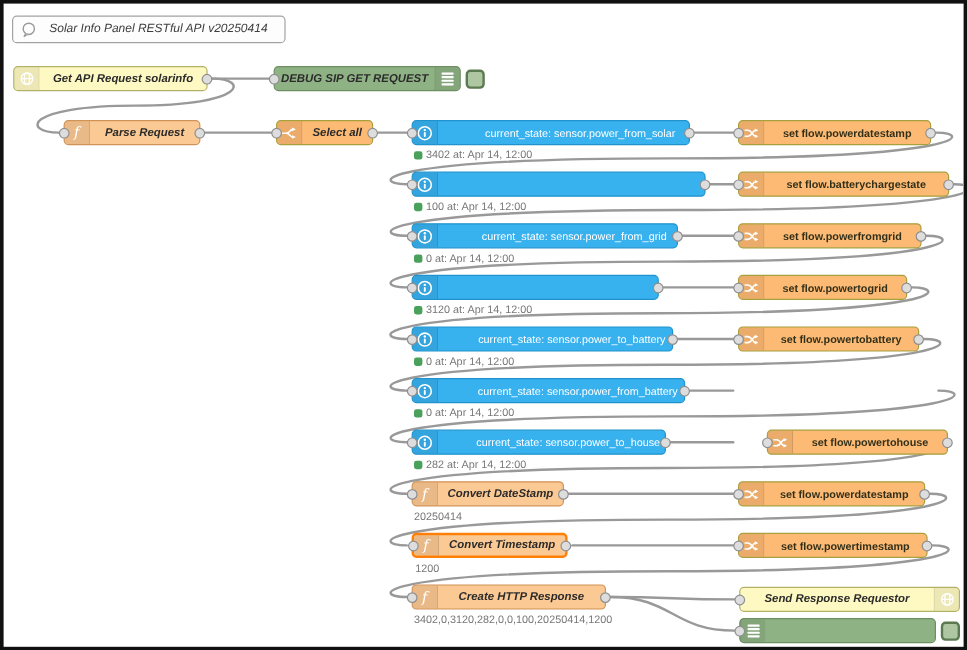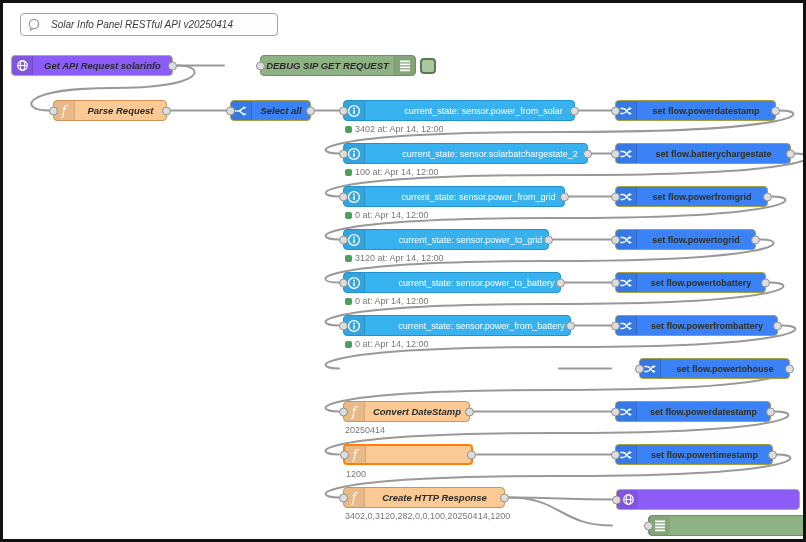--- a/index.html
+++ b/index.html
@@ -33,25 +33,25 @@
   .icon {
     flex: 0 0 21px; width: 21px;
     display: flex; align-items: center; justify-content: center;
   }
   .icon.left  { background: rgba(0,0,0,0.07); border-right: 1px solid rgba(0,0,0,0.10); border-radius: 3px 0 0 3px; }
   .icon.right { background: rgba(0,0,0,0.07); border-left: 1px solid rgba(0,0,0,0.10); border-radius: 0 3px 3px 0; }
   .icon.plain { background: none; border: none; flex-basis: 26px; width: 26px; }
 
   .node.ha     { background: #38b1ef; border-color: #2193cc; }
   .node.ha .label { font-style: normal; font-weight: 400; font-size: 9px; color: #ffffff; margin-left: 28px; }
-  .node.change, .node.switch { background: #3b82f6; border-color: #a89f3d; }
+  .node.change, .node.switch { background: #fdba74; border-color: #a89f3d; }
   .node.change .label { font-style: normal; font-weight: 700; font-size: 9px; color: #33301a; }
   .node.func   { background: #fbc993; border-color: #cf9257; }
-  .node.http   { background: #8b5cf6; border-color: #b1b167; }
-  .node.debugn { background: #8fb284; border-color: #6d8f62; margin-left: 32px; }
+  .node.http   { background: #fef9c3; border-color: #b1b167; }
+  .node.debugn { background: #8fb284; border-color: #6d8f62; }
   .node.comment{ background: #fdfdfd; border-color: #a3a3a3; height: 23px; }
   .node.comment .label { justify-content: flex-start; font: italic 500 10px "Liberation Sans", sans-serif; color: #3d3d3d; }
   .node.selected { border: 2px solid #ff8008; }
 
   .port {
     position: absolute;
     width: 9px; height: 9px; border-radius: 50%;
     background: #dddddd; border: 1px solid #8f8f8f;
     top: 50%; transform: translateY(-50%);
     z-index: 3;
@@ -102,21 +102,21 @@
       <path d="M556,365.5 C586,365.5 578,365.5 608,365.5" fill="none" stroke="#999999" stroke-width="2" stroke-linecap="round"></path>
       <path d="M767,365.5 C797,365.5 797,387 551.5,387 C306,387 306,408.5 336,408.5" fill="none" stroke="#999999" stroke-width="2" stroke-linecap="round"></path>
       <path d="M471,408.5 C539.5,408.5 539.5,408.5 608,408.5" fill="none" stroke="#999999" stroke-width="2" stroke-linecap="round"></path>
       <path d="M772,408.5 C802,408.5 802,430 554,430 C306,430 306,451.5 336,451.5" fill="none" stroke="#999999" stroke-width="2" stroke-linecap="round"></path>
       <path d="M474,451.5 C541,451.5 541,451.5 608,451.5" fill="none" stroke="#999999" stroke-width="2" stroke-linecap="round"></path>
       <path d="M774,451.5 C804,451.5 804,473 555,473 C306,473 306,494.5 336,494.5" fill="none" stroke="#999999" stroke-width="2" stroke-linecap="round"></path>
       <path d="M506,494.5 C557.5,494.5 557.5,496.5 609,496.5" fill="none" stroke="#999999" stroke-width="2" stroke-linecap="round"></path>
       <path d="M506,494.5 C557.5,494.5 557.5,522.5 609,522.5" fill="none" stroke="#999999" stroke-width="2" stroke-linecap="round"></path>
     </svg>
 
-  <div class="node comment" id="n-comment" style="left:17px;top:10px;width:258px">
+  <div class="node comment" id="n-comment" style="left:7px;top:10px;width:228px">
     <span class="icon plain">
       <svg width="14" height="14" viewBox="0 0 14 14">
           <circle cx="7" cy="6" r="4.7" fill="none" stroke="#9a9a9a" stroke-width="1.2"></circle>
           <path d="M4.4,9.9 L3.1,12.4 L6.3,10.5" fill="#ffffff" stroke="#9a9a9a" stroke-width="1.1" stroke-linejoin="round"></path>
         </svg>
     </span>
     <span class="label">Solar Info Panel RESTful API v20250414</span>
   </div>
 
   <div class="node http" id="n-httpin" style="left:8px;top:52px;width:162px">
@@ -191,21 +191,20 @@
   </div>
 
   <div class="node ha" id="n-ha2" style="left:340px;top:140px;width:245px">
     <span class="icon left">
         <svg width="14" height="14" viewBox="0 0 14 14">
           <circle cx="7" cy="7" r="5.4" fill="none" stroke="#ffffff" stroke-width="1.3"></circle>
           <circle cx="7" cy="4.4" r="1" fill="#ffffff"></circle>
           <rect x="6.2" y="6.1" width="1.6" height="4.1" rx="0.8" fill="#ffffff"></rect>
         </svg>
       </span>
-    <span class="label">current_state: sensor.solarbatchargestate_2</span>
     <span class="port in"></span>
     <span class="port out"></span>
     <div class="status">
         <span class="sdot"></span>
         <span>100 at: Apr 14, 12:00</span>
       </div>
   </div>
 
   <div class="node ha" id="n-ha3" style="left:340px;top:183px;width:222px">
     <span class="icon left">
@@ -225,21 +224,20 @@
   </div>
 
   <div class="node ha" id="n-ha4" style="left:340px;top:226px;width:206px">
     <span class="icon left">
         <svg width="14" height="14" viewBox="0 0 14 14">
           <circle cx="7" cy="7" r="5.4" fill="none" stroke="#ffffff" stroke-width="1.3"></circle>
           <circle cx="7" cy="4.4" r="1" fill="#ffffff"></circle>
           <rect x="6.2" y="6.1" width="1.6" height="4.1" rx="0.8" fill="#ffffff"></rect>
         </svg>
       </span>
-    <span class="label">current_state: sensor.power_to_grid</span>
     <span class="port in"></span>
     <span class="port out"></span>
     <div class="status">
         <span class="sdot"></span>
         <span>3120 at: Apr 14, 12:00</span>
       </div>
   </div>
 
   <div class="node ha" id="n-ha5" style="left:340px;top:269px;width:218px">
     <span class="icon left">
@@ -268,20 +266,36 @@
       </span>
     <span class="label">current_state: sensor.power_from_battery</span>
     <span class="port in"></span>
     <span class="port out"></span>
     <div class="status">
         <span class="sdot"></span>
         <span>0 at: Apr 14, 12:00</span>
       </div>
   </div>
 
+  <div class="node ha" id="n-ha7" style="left:340px;top:355px;width:212px">
+    <span class="icon left">
+        <svg width="14" height="14" viewBox="0 0 14 14">
+          <circle cx="7" cy="7" r="5.4" fill="none" stroke="#ffffff" stroke-width="1.3"></circle>
+          <circle cx="7" cy="4.4" r="1" fill="#ffffff"></circle>
+          <rect x="6.2" y="6.1" width="1.6" height="4.1" rx="0.8" fill="#ffffff"></rect>
+        </svg>
+      </span>
+    <span class="label">current_state: sensor.power_to_house</span>
+    <span class="port in"></span>
+    <span class="port out"></span>
+    <div class="status">
+        <span class="sdot"></span>
+        <span>282 at: Apr 14, 12:00</span>
+      </div>
+  </div>
 
   <div class="node change" id="n-ch1" style="left:612px;top:97px;width:161px">
     <span class="icon left">
         <svg width="14" height="14" viewBox="0 0 14 14">
           <g fill="none" stroke="#ffffff" stroke-width="1.3">
             <path d="M1.5,4.5 H4 C8,4.5 8,9.5 10.5,9.5"></path>
             <path d="M1.5,9.5 H4 C8,9.5 8,4.5 10.5,4.5"></path>
           </g>
           <path d="M10,3 L13,4.5 L10,6 Z" fill="#ffffff"></path>
           <path d="M10,8 L13,9.5 L10,11 Z" fill="#ffffff"></path>
@@ -349,35 +363,20 @@
           </g>
           <path d="M10,3 L13,4.5 L10,6 Z" fill="#ffffff"></path>
           <path d="M10,8 L13,9.5 L10,11 Z" fill="#ffffff"></path>
         </svg>
       </span>
     <span class="label">set flow.powertogrid</span>
     <span class="port in"></span>
     <span class="port out"></span>
   </div>
 
-  <div class="node change" id="n-ch6" style="left:612px;top:312px;width:163px">
-    <span class="icon left">
-        <svg width="14" height="14" viewBox="0 0 14 14">
-          <g fill="none" stroke="#ffffff" stroke-width="1.3">
-            <path d="M1.5,4.5 H4 C8,4.5 8,9.5 10.5,9.5"></path>
-            <path d="M1.5,9.5 H4 C8,9.5 8,4.5 10.5,4.5"></path>
-          </g>
-          <path d="M10,3 L13,4.5 L10,6 Z" fill="#ffffff"></path>
-          <path d="M10,8 L13,9.5 L10,11 Z" fill="#ffffff"></path>
-        </svg>
-      </span>
-    <span class="label">set flow.powerfrombattery</span>
-    <span class="port in"></span>
-    <span class="port out"></span>
-  </div>
 
   <div class="node change" id="n-ch7" style="left:636px;top:355px;width:151px">
     <span class="icon left">
         <svg width="14" height="14" viewBox="0 0 14 14">
           <g fill="none" stroke="#ffffff" stroke-width="1.3">
             <path d="M1.5,4.5 H4 C8,4.5 8,9.5 10.5,9.5"></path>
             <path d="M1.5,9.5 H4 C8,9.5 8,4.5 10.5,4.5"></path>
           </g>
           <path d="M10,3 L13,4.5 L10,6 Z" fill="#ffffff"></path>
           <path d="M10,8 L13,9.5 L10,11 Z" fill="#ffffff"></path>
@@ -433,20 +432,21 @@
         <span>20250414</span>
       </div>
   </div>
 
   <div class="node func selected" id="n-ftime" style="left:340px;top:441px;width:130px">
     <span class="icon left">
         <svg width="14" height="15" viewBox="0 0 14 15">
           <text x="7" y="11.5" text-anchor="middle" font-family="DejaVu Serif, serif" font-style="italic" font-size="12" fill="#ffffff">f</text>
         </svg>
       </span>
+    <span class="label">Convert Timestamp</span>
     <span class="port in"></span>
     <span class="port out"></span>
     <div class="status">
         <span>1200</span>
       </div>
   </div>
 
   <div class="node func" id="n-fresp" style="left:340px;top:484px;width:162px">
     <span class="icon left">
         <svg width="14" height="15" viewBox="0 0 14 15">
@@ -455,20 +455,21 @@
       </span>
     <span class="label">Create HTTP Response</span>
     <span class="port in"></span>
     <span class="port out"></span>
     <div class="status">
         <span>3402,0,3120,282,0,0,100,20250414,1200</span>
       </div>
   </div>
 
   <div class="node http" id="n-httpres" style="left:613px;top:486px;width:184px">
+    <span class="label">Send Response Requestor</span>
     <span class="icon right">
       <svg width="13" height="13" viewBox="0 0 14 14" fill="none" stroke="#ffffff" stroke-width="1.2">
           <circle cx="7" cy="7" r="5.2"></circle>
           <ellipse cx="7" cy="7" rx="2.4" ry="5.2"></ellipse>
           <path d="M1.8,7 H12.2"></path>
         </svg>
     </span>
     <span class="port in"></span>
   </div>
 

